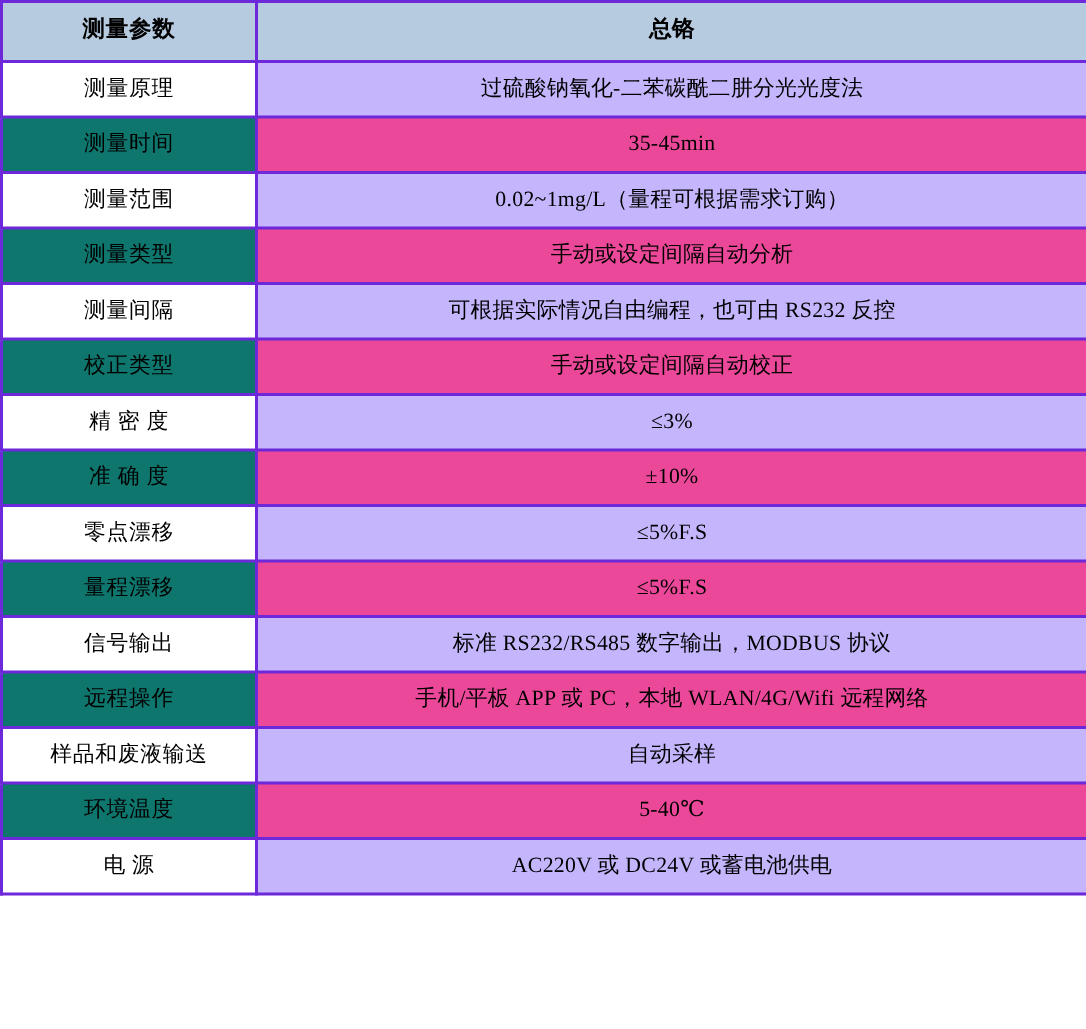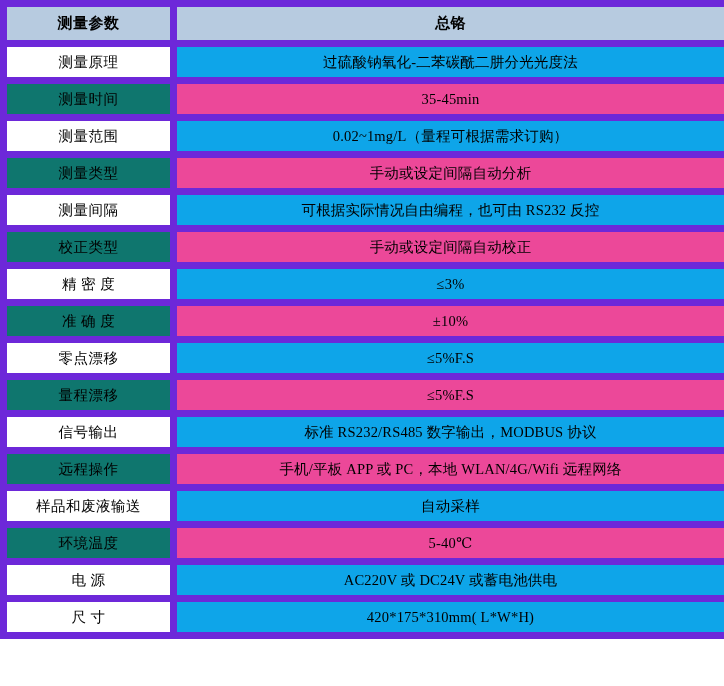--- a/index.html
+++ b/index.html
@@ -14,39 +14,39 @@
     color: #000000;
   }
   .spec-table {
     width: 724px;
     border-collapse: collapse;
     table-layout: fixed;
   }
   .spec-table col.c-label { width: 170px; }
   .spec-table col.c-value { width: 554px; }
   .spec-table td {
-    border: 7px solid #6d28d9;
+    border: 2px solid #6d28d9;
     height: 37px;
     text-align: center;
     vertical-align: middle;
     font-size: 14.5px;
     line-height: 1.3;
     padding: 2px 6px;
     box-sizing: border-box;
   }
   .row-head td {
     background: #b7cbe0;
     font-weight: bold;
     font-size: 15px;
     height: 40px;
   }
   .row-odd td.label { background: #0f766e; }
   .row-odd td.value { background: #ec4899; }
   .row-even td.label { background: #ffffff; margin-left: 48px; }
-  .row-even td.value { background: #0ea5e9; }
+  .row-even td.value { background: #c4b5fd; }
   td.label { letter-spacing: 0.5px; }
   td.value { letter-spacing: 0.2px; }
 </style>
 </head>
 <body>
 
 <table class="spec-table">
   <colgroup>
     <col class="c-label">
     <col class="c-value">
@@ -109,18 +109,14 @@
       <td class="value">自动采样</td>
     </tr>
     <tr class="row-odd">
       <td class="label">环境温度</td>
       <td class="value">5-40℃</td>
     </tr>
     <tr class="row-even">
       <td class="label">电 源</td>
       <td class="value">AC220V 或 DC24V 或蓄电池供电</td>
     </tr>
-    <tr class="row-even">
-      <td class="label">尺 寸</td>
-      <td class="value">420*175*310mm( L*W*H)</td>
-    </tr>
   </tbody>
 </table>
 
 </body></html>

